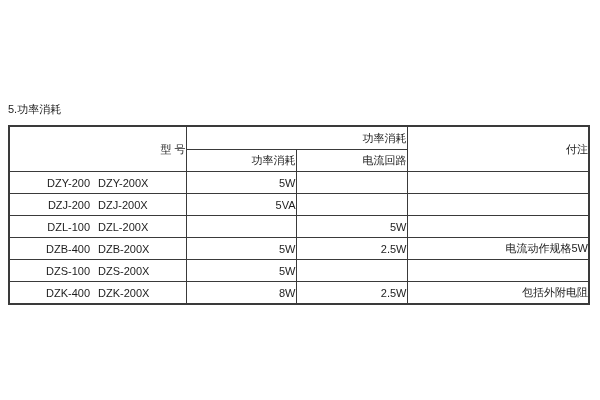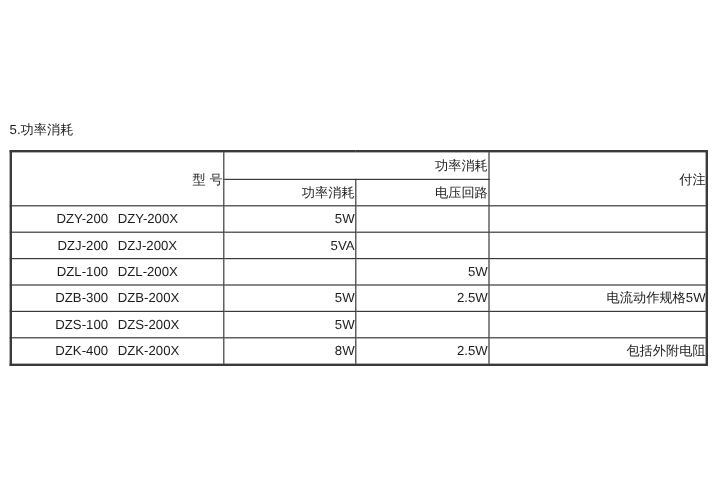--- a/index.html
+++ b/index.html
@@ -74,21 +74,21 @@
       <col class="col-note">
     </colgroup>
     <thead>
       <tr class="row-h1">
         <th rowspan="2" class="model-head">型  号</th>
         <th colspan="2">功率消耗</th>
         <th rowspan="2">付注</th>
       </tr>
       <tr class="row-h2">
         <th>功率消耗</th>
-        <th>电压回路</th>
+        <th>电流回路</th>
       </tr>
     </thead>
     <tbody>
 
       <tr class="data-row">
         <td>
           <div class="model-pair">
             <span>DZY-200</span>
             <span>DZY-200X</span>
           </div>
@@ -118,21 +118,21 @@
           </div>
         </td>
         <td></td>
         <td>5W</td>
         <td></td>
       </tr>
 
       <tr class="data-row">
         <td>
           <div class="model-pair">
-            <span>DZB-300</span>
+            <span>DZB-400</span>
             <span>DZB-200X</span>
           </div>
         </td>
         <td>5W</td>
         <td>2.5W</td>
         <td>电流动作规格5W</td>
       </tr>
 
       <tr class="data-row">
         <td>

